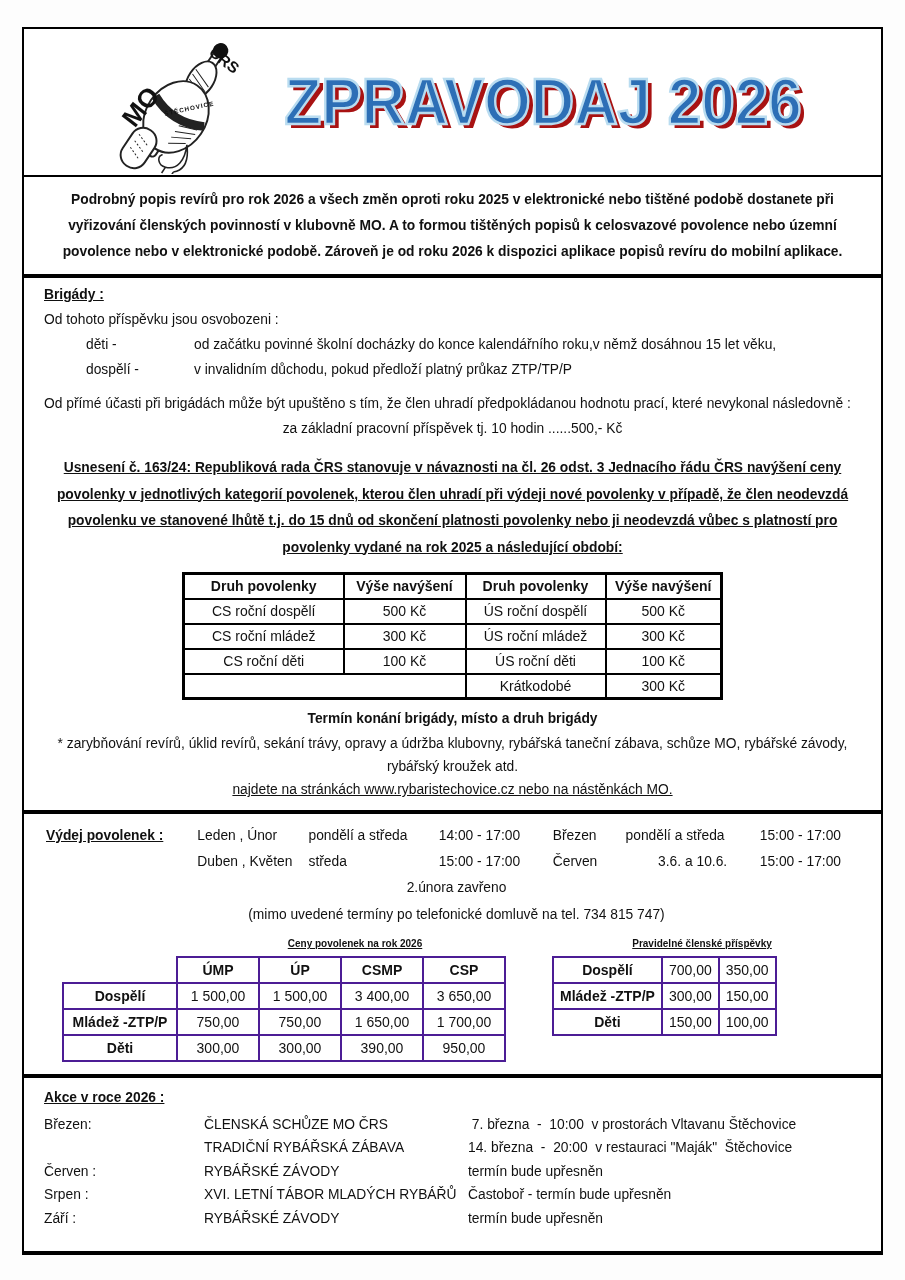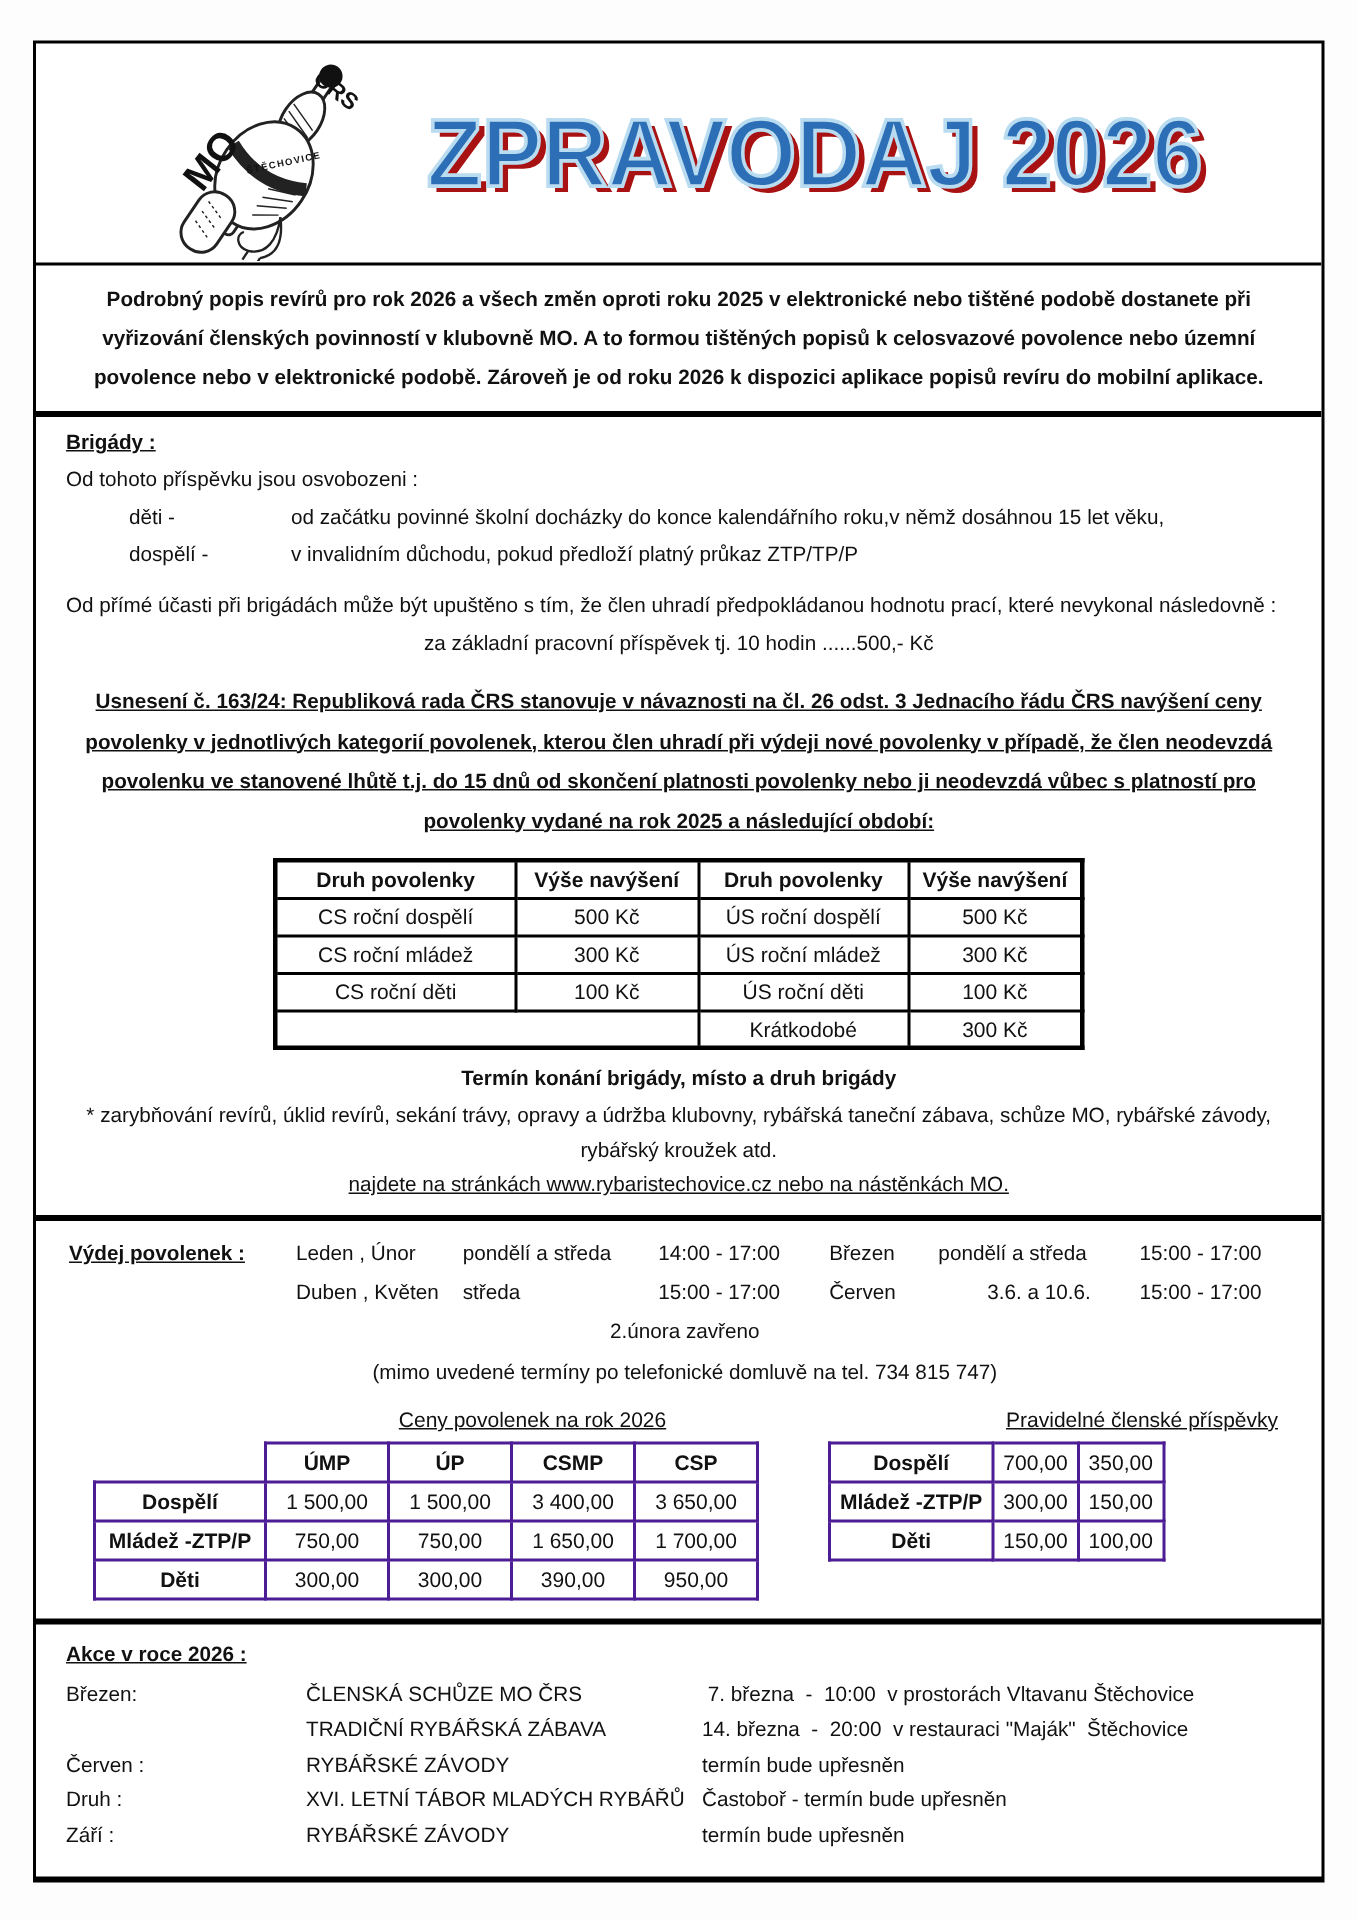--- a/index.html
+++ b/index.html
@@ -45,23 +45,23 @@
   .vc0 { width:158px; font-weight:bold; text-decoration:underline; }
   .vc1 { width:116px; } .vc2 { width:136px; } .vc3 { width:119px; }
   .vc4 { width:76px; }  .vc5 { width:140px; } .vc6 { width:112px; }
   .vc5.c { text-align:center; }
   .closed { text-align:center; line-height:26px; }
   .note { text-align:center; line-height:27px; padding-bottom:8px; }
 
   .price-row { display:flex; padding:2px 0 12px 24px; }
   .price-left { width:468px; }
   .price-right { width:300px; margin-left:22px; }
-  .tbl-title { font-weight:normal; text-decoration:underline; font-size:14px; margin-bottom:7px; }
+  .tbl-title { font-weight:bold; text-decoration:underline; font-size:10px; margin-bottom:7px; }
   .price-left .tbl-title { text-align:center; padding-left:118px; }
-  .price-right .tbl-title { text-align:right; }
+  .price-right .tbl-title { text-align:center; }
   table.price { border-collapse:collapse; font-size:14px; }
   table.price th, table.price td { border:2px solid #4c1d95; text-align:center; height:26px; padding:1px 6px; }
   table.price .blank { border:none; background:transparent; }
   .w-lbl { width:114px; } .w-d { width:82px; } .w-d2 { width:84px; }
 
   .akce { padding:7px 6px 9px; }
   .akce-h { font-weight:bold; text-decoration:underline; line-height:26px; margin-bottom:2px; }
   .arow { display:flex; line-height:23.4px; }
   .ac0 { width:160px; } .ac1 { width:264px; } .ac2 { flex:1; white-space:pre-wrap; }
 </style>
@@ -262,21 +262,21 @@
       <span class="ac0"></span>
       <span class="ac1">TRADIČNÍ RYBÁŘSKÁ ZÁBAVA</span>
       <span class="ac2">14. března  -  20:00  v restauraci "Maják"  Štěchovice</span>
     </div>
     <div class="arow">
       <span class="ac0">Červen :</span>
       <span class="ac1">RYBÁŘSKÉ ZÁVODY</span>
       <span class="ac2">termín bude upřesněn</span>
     </div>
     <div class="arow">
-      <span class="ac0">Druh :</span>
+      <span class="ac0">Srpen :</span>
       <span class="ac1">XVI. LETNÍ TÁBOR MLADÝCH RYBÁŘŮ</span>
       <span class="ac2">Častoboř - termín bude upřesněn</span>
     </div>
     <div class="arow">
       <span class="ac0">Září :</span>
       <span class="ac1">RYBÁŘSKÉ ZÁVODY</span>
       <span class="ac2">termín bude upřesněn</span>
     </div>
 
   </div>

